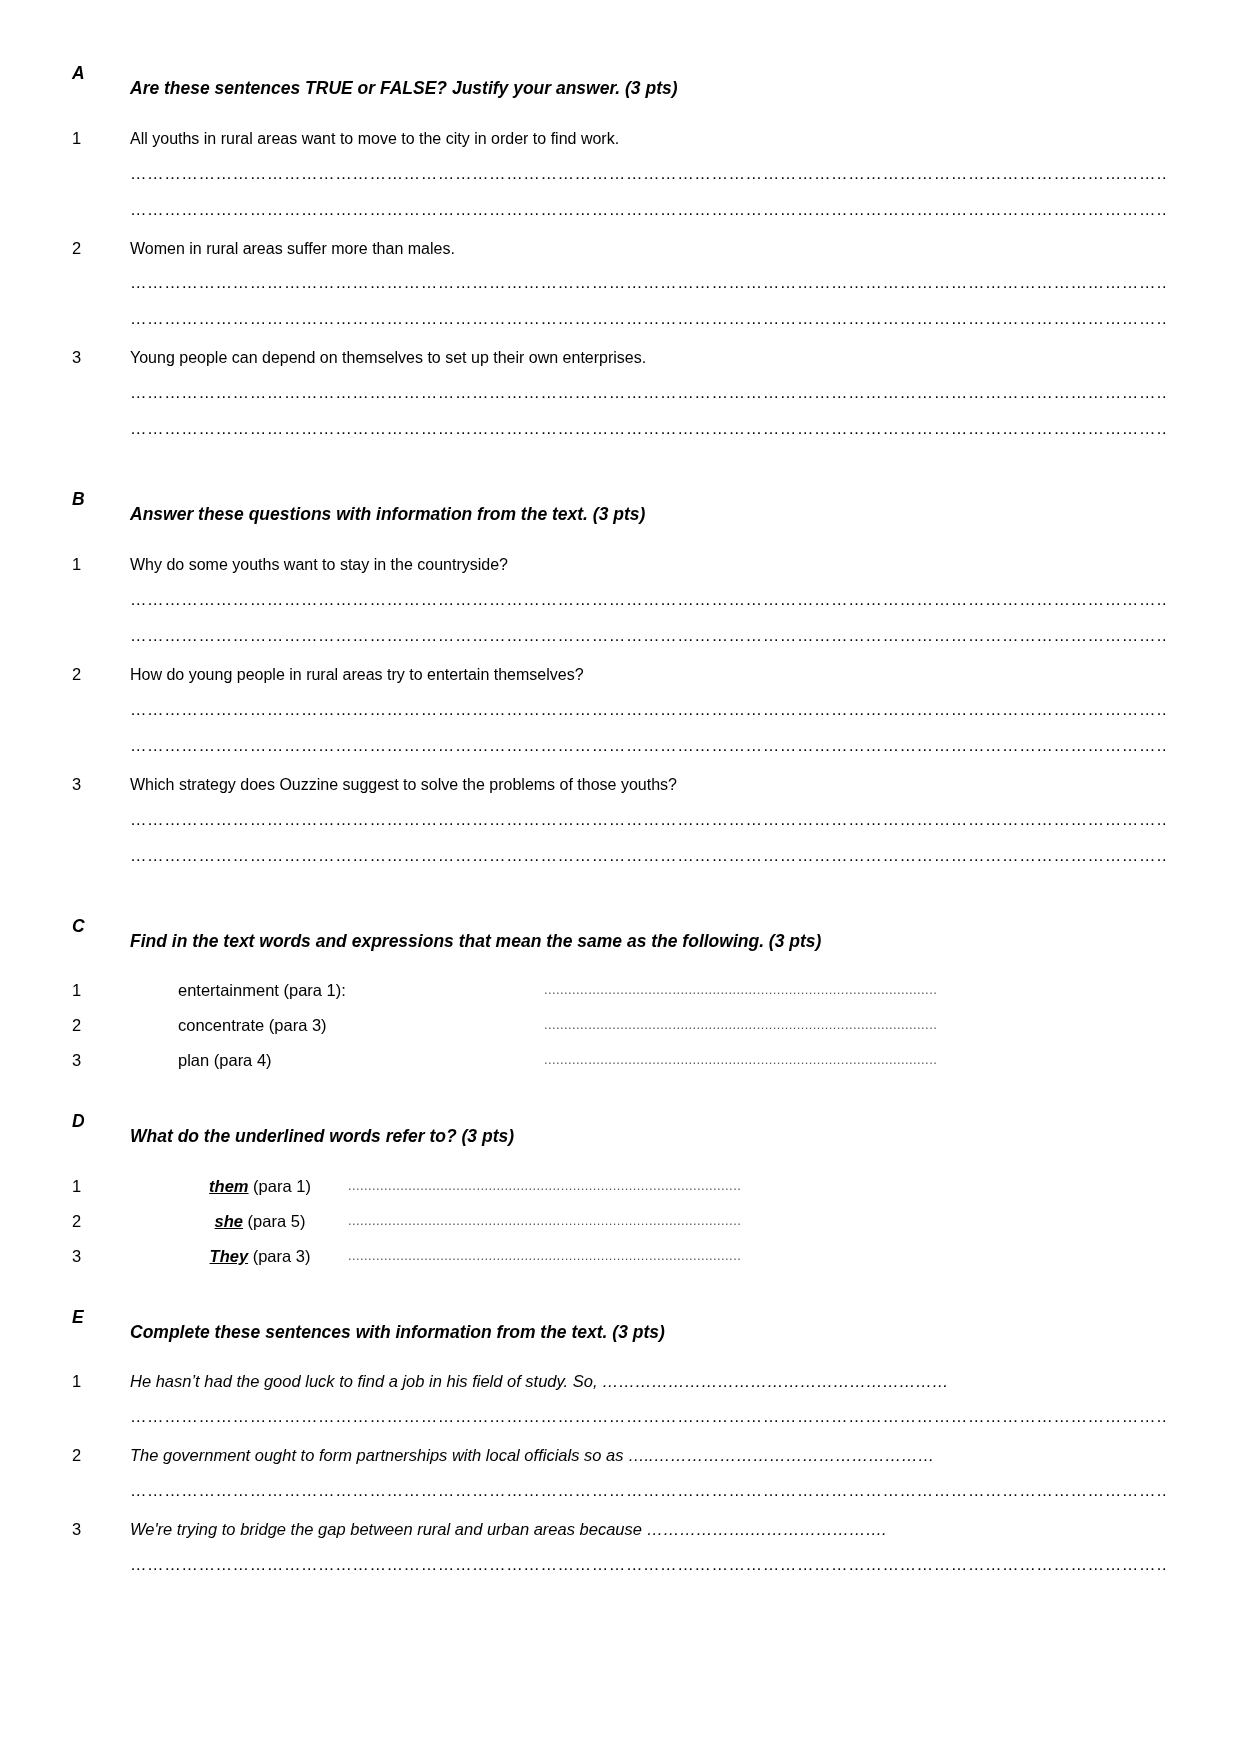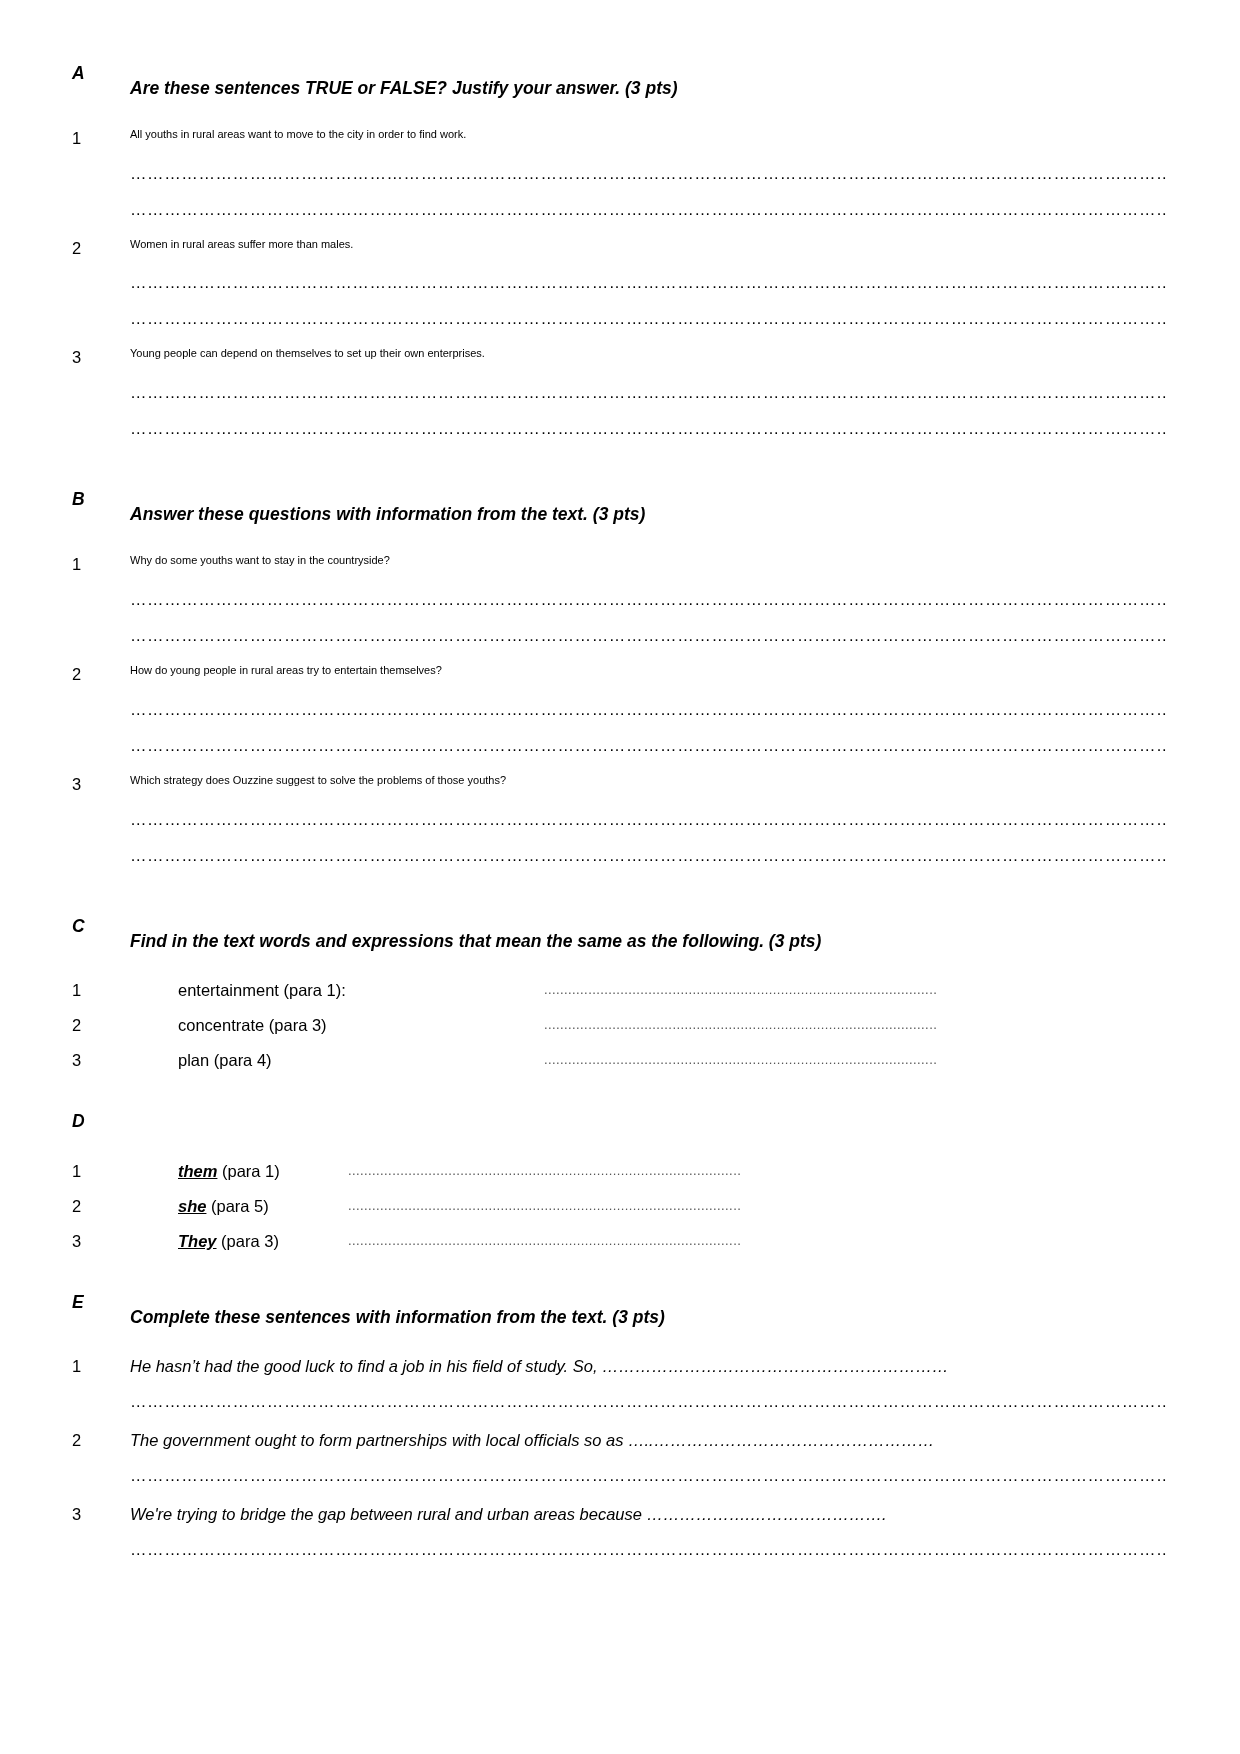--- a/index.html
+++ b/index.html
@@ -49,21 +49,21 @@
     display: flex;
     align-items: flex-start;
   }
   .q-num {
     width: 58px;
     flex: 0 0 58px;
     font-size: 16.5px;
     line-height: 1.45;
   }
   .q-text {
-    font-size: 11px;
+    font-size: 16px;
     line-height: 1.45;
     flex: 1;
   }
 
   
   .dots {
     margin-left: 58px;
     font-size: 16.5px;
     line-height: 1.0;
     letter-spacing: 0.6px;
@@ -94,21 +94,21 @@
     display: flex;
     align-items: flex-start;
     margin-bottom: 11px;
   }
   .cd-term {
     font-size: 16.5px;
     line-height: 1.45;
     margin-left: 48px;
   }
   .c-term { width: 360px; flex: 0 0 360px; }
-  .d-term { width: 164px; flex: 0 0 164px; }
+  .d-term { width: 164px; flex: 0 0 164px; text-align: center; }
   .c-fill { width: 545px; flex: 0 0 545px; }
   .d-fill { width: 525px; flex: 0 0 525px; }
 
   .underline-bold {
     font-weight: bold;
     font-style: italic;
     text-decoration: underline;
   }
 
   
@@ -228,20 +228,21 @@
   <div class="cd-row">
     <div class="q-num">3</div>
     <div class="cd-term c-term">plan (para 4)</div>
     <div class="dots-inline c-fill">..................................................................................................</div>
   </div>
 
   <div class="gap-md"></div>
 
   <div class="section-head">
     <div class="section-letter">D</div>
+    <div class="section-title">What do the underlined words refer to? (3 pts)</div>
   </div>
 
   <div class="gap-md"></div>
 
   <div class="cd-row">
     <div class="q-num">1</div>
     <div class="cd-term d-term"><span class="underline-bold">them</span><span> (para 1)</span></div>
     <div class="dots-inline d-fill">..................................................................................................</div>
   </div>
   <div class="cd-row">

